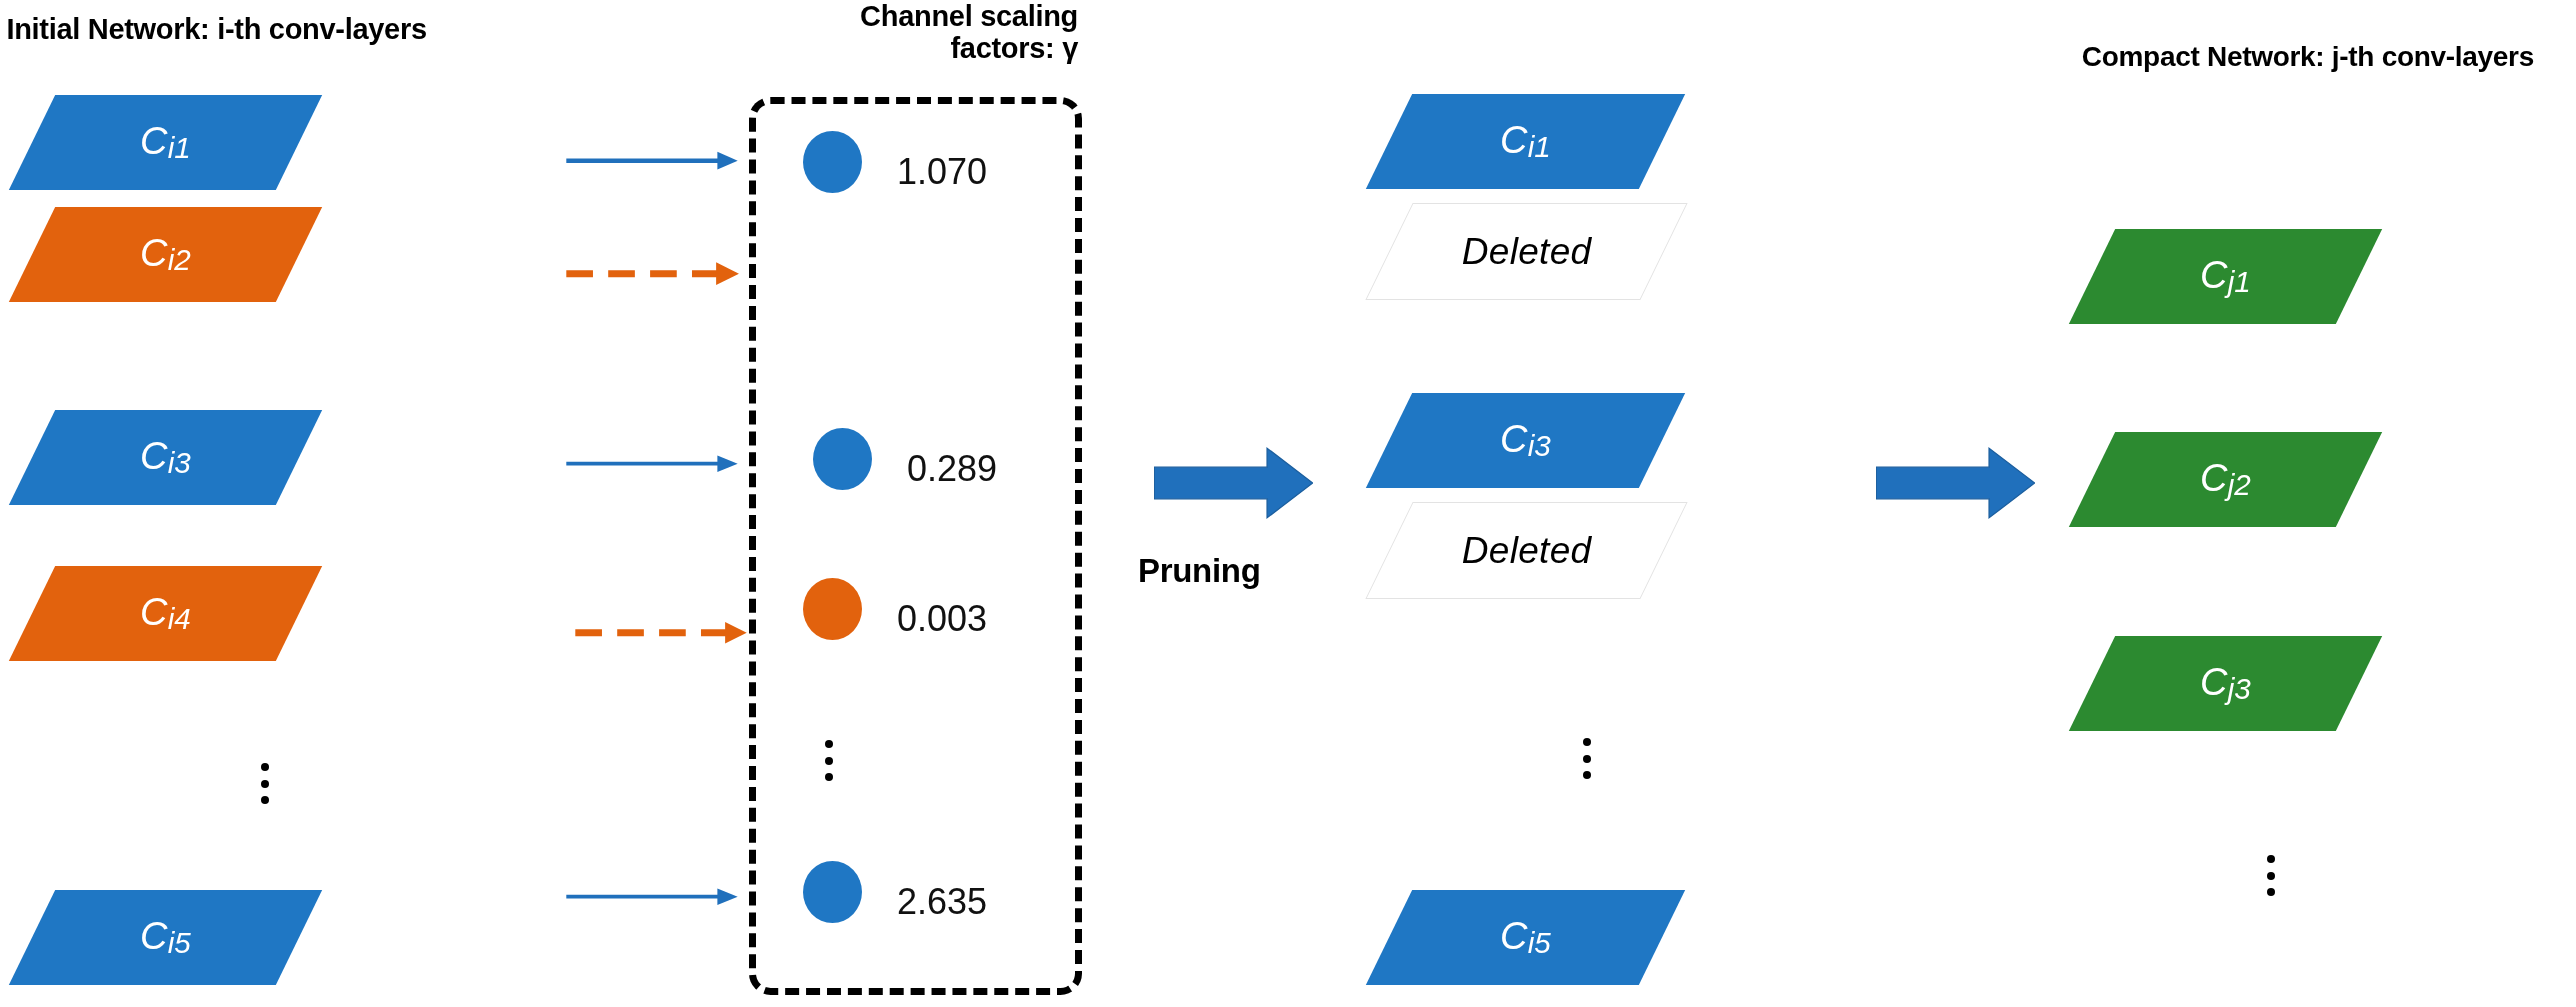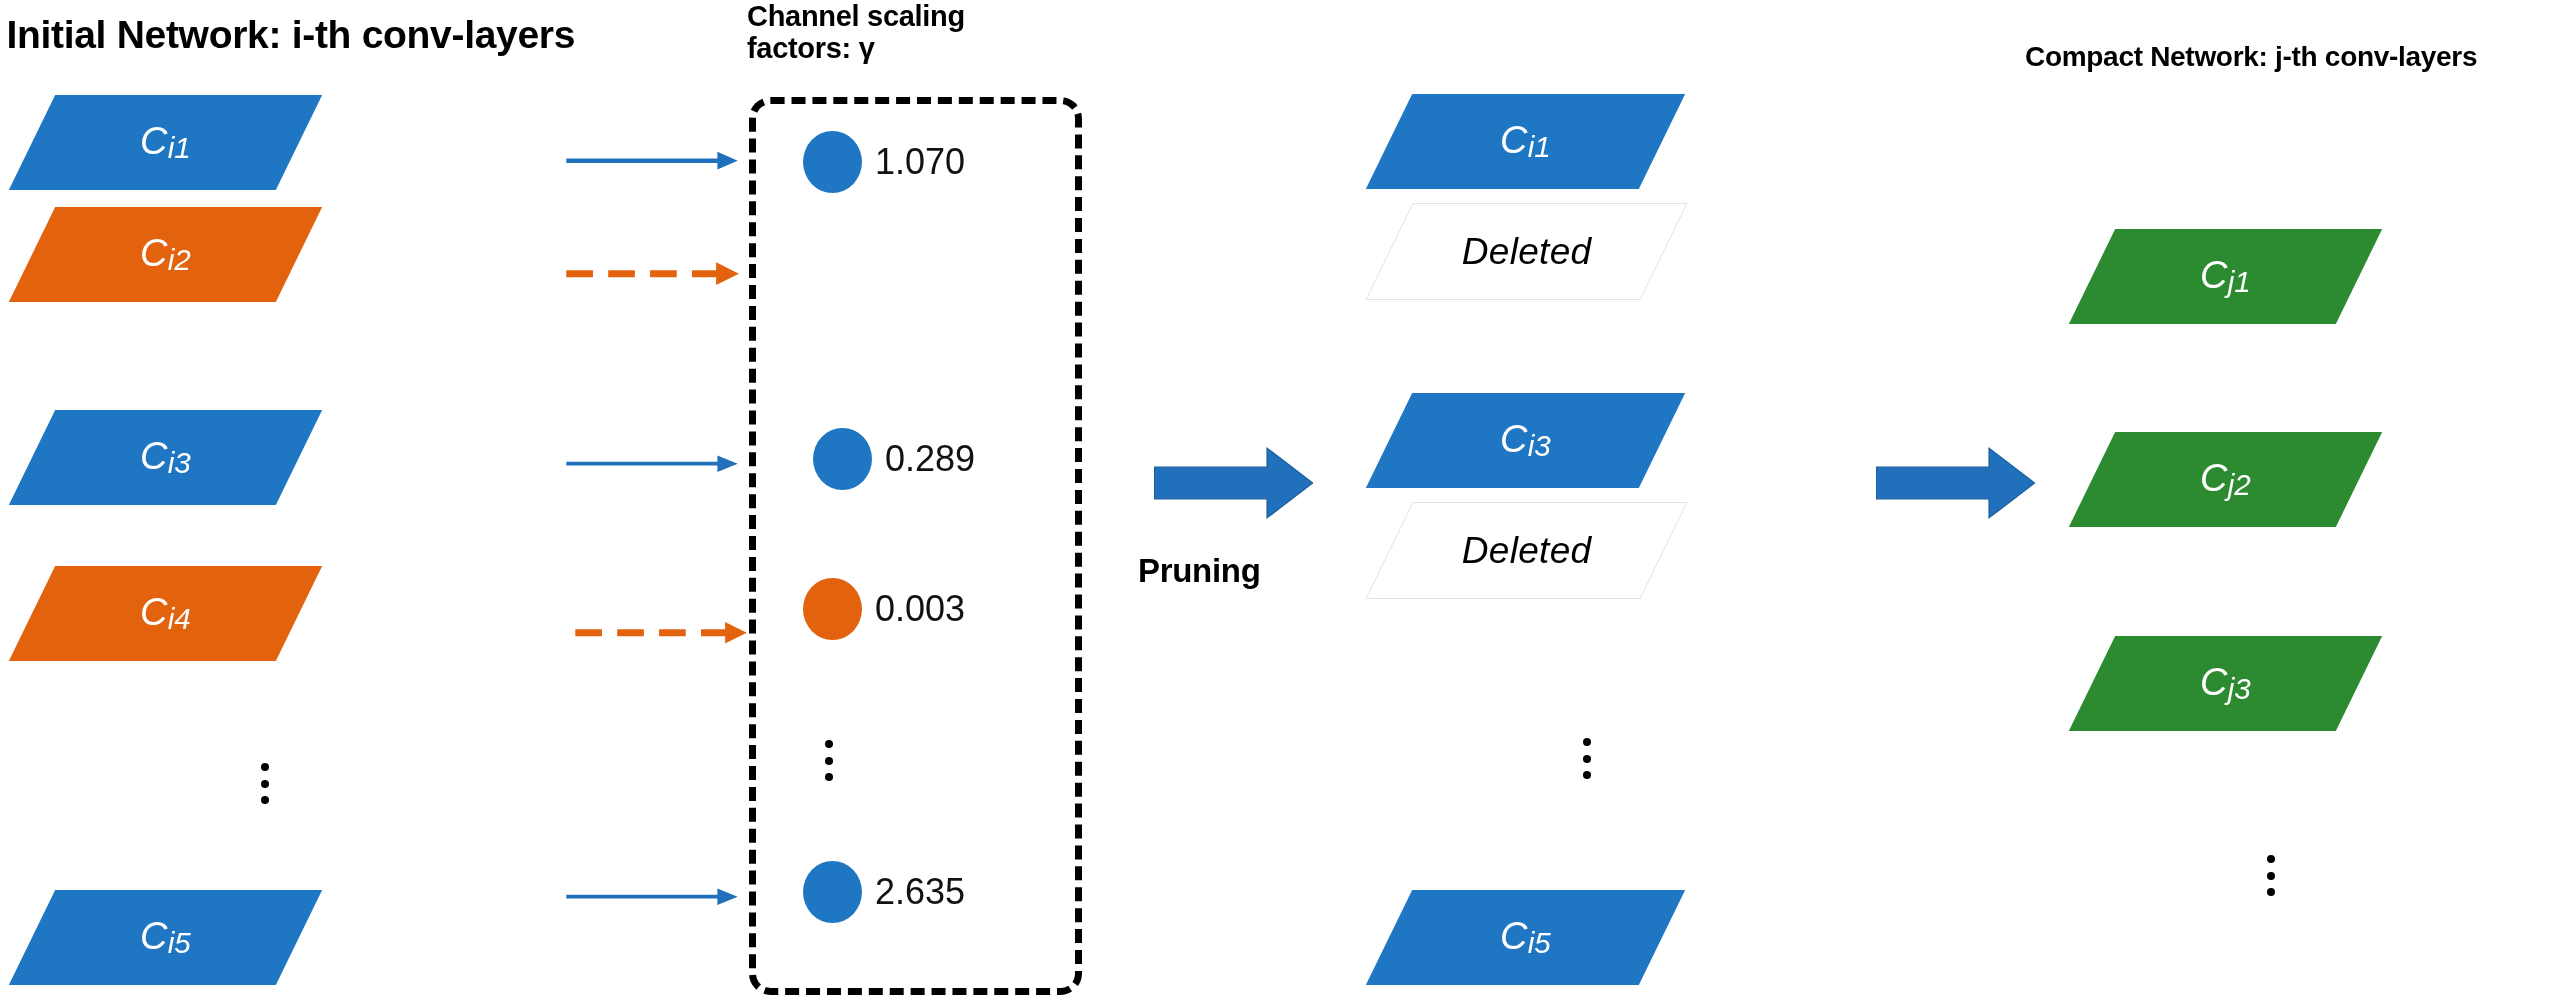--- a/index.html
+++ b/index.html
@@ -20,23 +20,23 @@
 
   
   .heading {
     position: absolute;
     font-weight: bold;
     color: #000000;
     letter-spacing: -0.3px;
     line-height: 1.12;
     white-space: pre-line;
   }
-  .heading.center { text-align: left; }
-
-  #h-initial   { left: 6.4px;   top: 12.7px;  font-size: 39px; }
+  .heading.center { text-align: right; }
+
+  #h-initial   { left: 6.4px;   top: 12.7px;  font-size: 29px; }
   #h-gamma     { left: 747px; top: 0px;   width: 331px; font-size: 29px; }
   #h-compact   { left: 2025px; top: 41px;  width: 509px; font-size: 28px; }
   #lbl-pruning { left: 1138px; top: 553px; font-size: 33px; font-weight: bold; }
 
   
   .layer {
     position: absolute;
     display: flex;
     align-items: center;
     justify-content: center;
@@ -92,22 +92,22 @@
     top: 97px;
     width: 333px;
     height: 898px;
     border: 7px dashed #000000;
     border-radius: 21.6px;
     box-sizing: border-box;
   }
   .gamma-row {
     position: absolute;
     display: flex;
-    align-items: center;
-    gap: 13px;
+    align-items: flex-end;
+    gap: 35px;
   }
   .gamma-dot {
     width: 59px;
     height: 62px;
     border-radius: 50%;
     flex: 0 0 auto;
   }
   .gamma-dot.blue   { background: #1F77C4; }
   .gamma-dot.orange { background: #E2620D; }
   .gamma-val {

